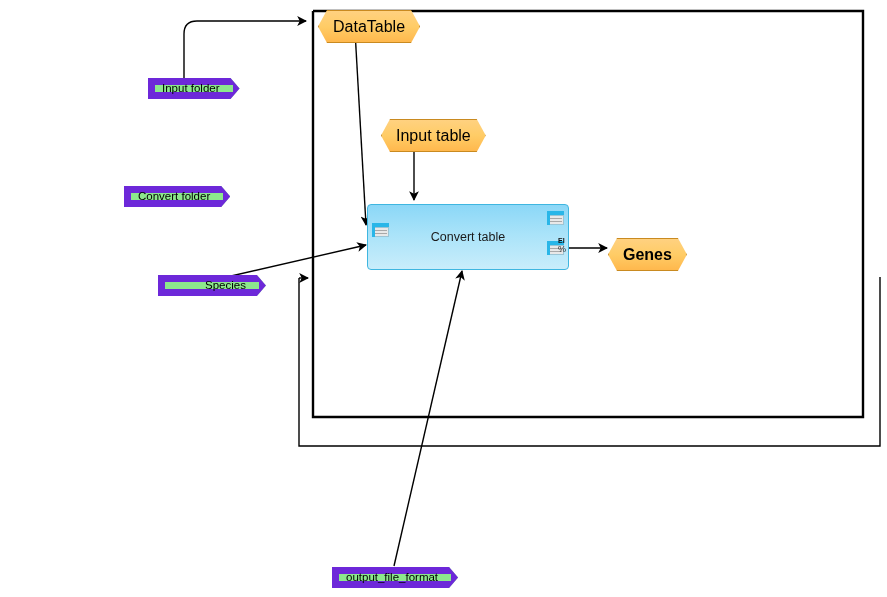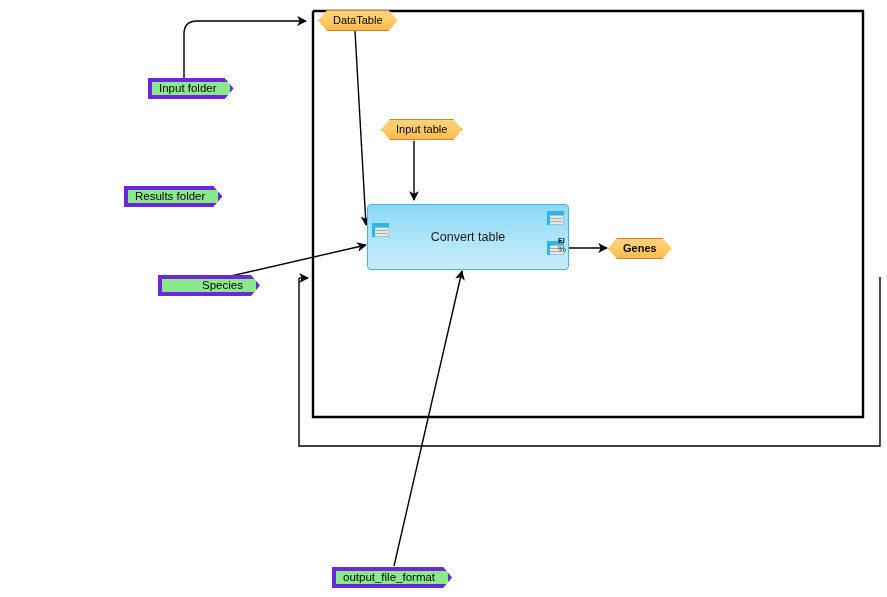--- a/index.html
+++ b/index.html
@@ -29,35 +29,35 @@
     display: flex;
     align-items: center;
     justify-content: center;
     box-sizing: border-box;
     white-space: nowrap;
     line-height: 1;
   }
   
   .node-green {
     background: #8CE88C;
-    border: 4px solid #6d28d9;
+    border: 7px solid #6d28d9;
     color: #000000;
     font-size: 11.5px;
     height: 21px;
     padding: 0 7px;
     clip-path: polygon(0 0, calc(100% - 9px) 0, 100% 50%, calc(100% - 9px) 100%, 0 100%);
     padding-right: 13px;
   }
   
   .node-orange {
     background: linear-gradient(to bottom, #FFD180 0%, #FFCC66 50%, #FFB84D 100%);
     border: 1px solid #C98A20;
     color: #000000;
-    font-size: 11px;
-    height: 21px;
+    font-size: 16px;
+    height: 33px;
     padding: 0 14px;
     clip-path: polygon(9px 0, calc(100% - 9px) 0, 100% 50%, calc(100% - 9px) 100%, 9px 100%, 0 50%);
   }
   
   .node-process {
     background: linear-gradient(to bottom, #8BD7F7 0%, #A9E3F9 45%, #C9EDFB 100%);
     border: 1px solid #3FB6E0;
     border-radius: 4px;
     color: #1a1a1a;
     font-size: 12.5px;
@@ -171,21 +171,21 @@
 
   <div class="node node-green" style="left:148px; top:78px;">
     <span>Input folder</span>
   </div>
 
   <div class="node node-orange" style="left:381px; top:119px;">
     <span>Input table</span>
   </div>
 
   <div class="node node-green" style="left:124px; top:186px;">
-    <span>Results folder</span>
+    <span>Convert folder</span>
   </div>
 
   <div class="node node-green" style="left:158px; top:275px;padding-left:40px;">
     <span>Species</span>
   </div>
 
   <div class="node node-process" style="left:367px; top:204px; width:202px; height:66px;">
 
     <span class="process-label">Convert table</span>
 

